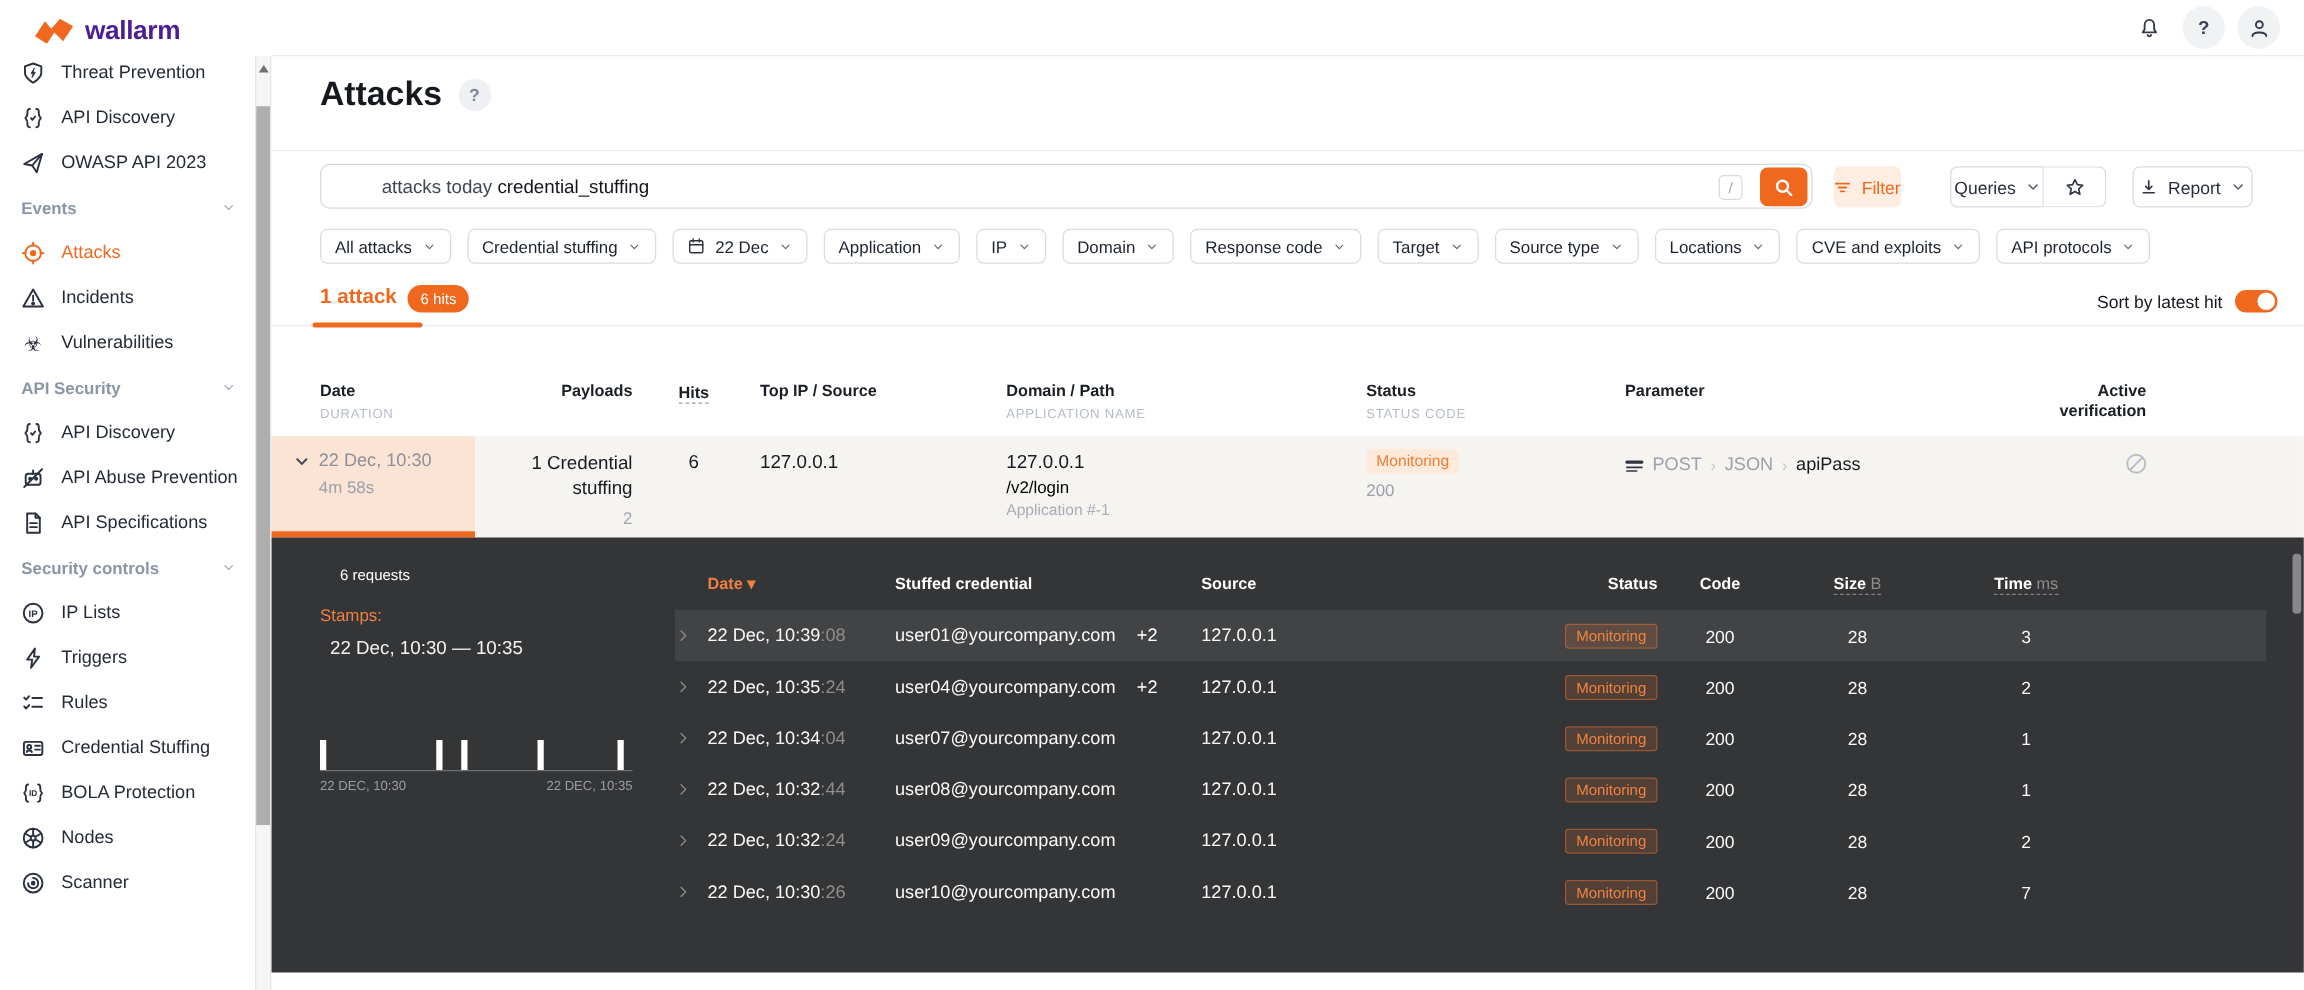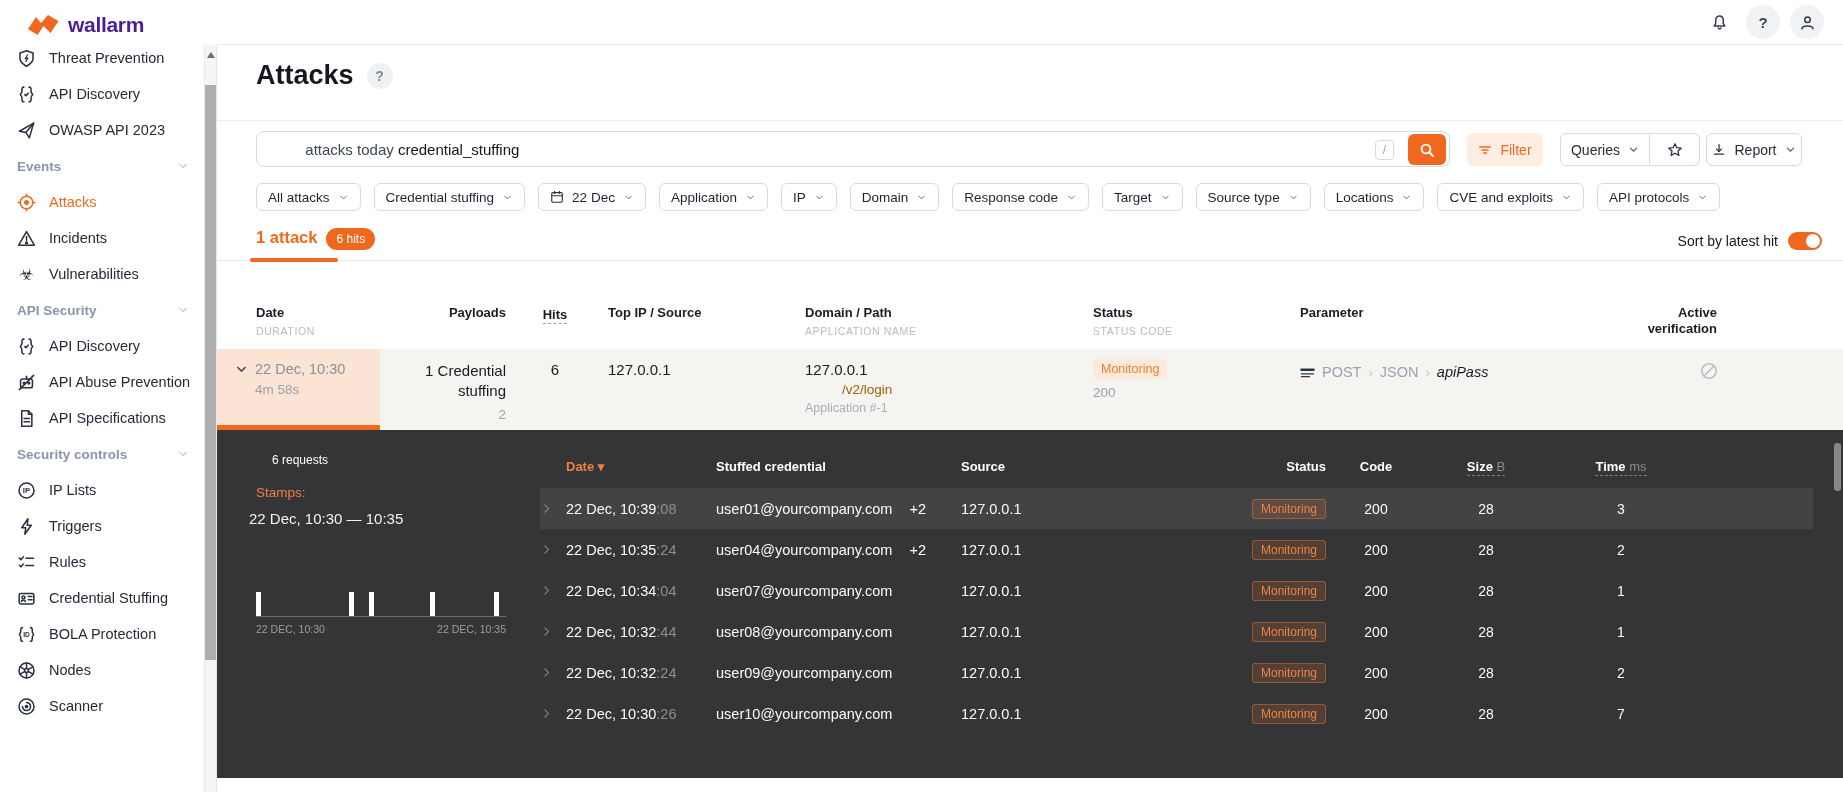--- a/index.html
+++ b/index.html
@@ -58,23 +58,23 @@
   .tok-muted { color:#3f4754; }
   .tok-strong { color:#12151a; font-weight:500; }
   .slash-hint { position:absolute; right:55px; top:8px; width:19px; height:20px; border:1px solid #d6dae0; border-radius:4px;
                 color:#9aa3ad; font-size:12px; display:flex; align-items:center; justify-content:center; background:#fff; }
   .search-btn { position:absolute; right:3px; top:2px; width:38px; height:31px; background:#f0681e; border:none;
                 border-radius:6px; display:flex; align-items:center; justify-content:center; cursor:pointer; }
   .search-btn svg { width:16px; height:16px; }
   .btn { height:33px; border:1px solid #d7dbe1; border-radius:6px; background:#fff; font-size:14px; color:#262c3a;
          display:flex; align-items:center; justify-content:center; gap:8px; cursor:pointer; font-family:inherit; }
   .btn svg { width:14px; height:14px; }
-  .filter-btn { position:absolute; left:1250px; top:2px; width:76px; background:#fdeee1; border:none; color:#f0681e; font-weight:500; }
+  .filter-btn { position:absolute; left:1250px; top:2px; width:54px; background:#fdeee1; border:none; color:#f0681e; font-weight:500; }
   .queries-group { position:absolute; left:1343px; top:2px; display:flex; }
-  .queries-btn { width:90px; border-radius:6px 0 0 6px; }
+  .queries-btn { width:75px; border-radius:6px 0 0 6px; }
   .star-btn { width:50px; border-radius:0 6px 6px 0; border-left:none; }
   .report-btn { position:absolute; left:1489px; top:2px; width:96px; }
   .chev { color:#59606f; }
   .chev svg { width:11px; height:11px; }
 
   
   .chips-row { position:absolute; left:39px; top:183px; display:flex; gap:13px; }
   .chip { height:28px; border:1px solid #d7dbe1; border-radius:6px; background:#fff; padding:0 11px;
           display:flex; align-items:center; gap:8px; font-size:13.5px; color:#1d2331; cursor:pointer; white-space:nowrap; }
   .chip svg { width:11px; height:11px; }
@@ -113,39 +113,39 @@
   .ar-chev { position:absolute; left:18px; top:14px; color:#434b59; }
   .ar-chev svg { width:13px; height:13px; }
   .ar-date { position:absolute; left:38px; top:12px; font-size:14.5px; color:#8a8f99; }
   .ar-dur  { position:absolute; left:38px; top:33px; font-size:13.5px; color:#9aa1ab;text-align:right; }
   .ar-pay  { position:absolute; top:12px; font-size:15px; color:#171b22; line-height:20px; }
   .ar-pay-sub { font-size:13.5px; color:#a0a6af; margin-top:4px; }
   .ar-hits { position:absolute; top:12px; font-size:15px; color:#171b22; font-weight:500; }
   .ar-topip{ position:absolute; top:12px; font-size:15px; color:#171b22; }
   .ar-dom  { position:absolute; top:12px; }
   .ar-dom .d1 { font-size:15px; color:#171b22; }
-  .ar-dom .d2 { font-size:13.5px; color:#a16207; margin-top:4px;margin-left:37px; }
+  .ar-dom .d2 { font-size:13.5px; color:#000000; margin-top:4px; }
   .ar-dom .d3 { font-size:12.5px; color:#a7adb6; margin-top:4px; }
   .ar-stat { position:absolute; top:10px; }
   .badge-light { display:inline-block; background:#fdeadb; color:#ee7f35; font-size:12.5px; border-radius:4px; padding:3px 8px; }
   .ar-code { font-size:13.5px; color:#9aa1ab; margin-top:6px; }
   .ar-param{ position:absolute; top:15px; display:flex; align-items:center; gap:7px; font-size:14.5px; }
   .ar-param .pm { color:#9aa2ac; }
   .ar-param .sep { color:#c3c8cf; font-size:13px; }
-  .ar-param .pname { color:#171b22; font-weight:500;font-style:italic; }
+  .ar-param .pname { color:#171b22; font-weight:500; }
   .param-ic { color:#30363f; }
   .param-ic svg { width:15px; height:15px; }
   .ar-verif { position:absolute; left:1483px; top:13px; color:#b9bfc8; }
   .ar-verif svg { width:18px; height:18px; }
 
   
   .panel { position:absolute; left:0; right:0; top:430px; height:348px; background:#343537; color:#f0f0f0; }
   .p-title { position:absolute; left:55px; top:23px; font-size:12px; font-weight:400; color:#fff; }
   .p-stamps { position:absolute; left:39px; top:55px; font-size:13.5px; color:#ef8040; }
-  .p-range { position:absolute; left:32px; top:80px; font-size:15px; color:#f2f2f2; }
+  .p-range { position:absolute; left:47px; top:80px; font-size:15px; color:#f2f2f2; }
   .histogram { position:absolute; left:39px; top:163px; width:250px; height:24px; border-bottom:1px solid #6e6f71; }
   .hbar { position:absolute; bottom:0; width:5px; height:24px; background:#fff; }
   .hist-labels { position:absolute; left:39px; top:193px; width:250px; display:flex; justify-content:space-between;
                  font-size:10.5px; color:#9c9da0; }
 
   .dtable { position:absolute; left:323px; top:14px; right:30px; }
   .drow { display:grid; grid-template-columns:26px 150px 245px 175px 190px 100px 120px 150px 1fr;
           align-items:center; height:41px; }
   .drow.dhead { height:44px; }
   .drow.selected { background:#424345; }

